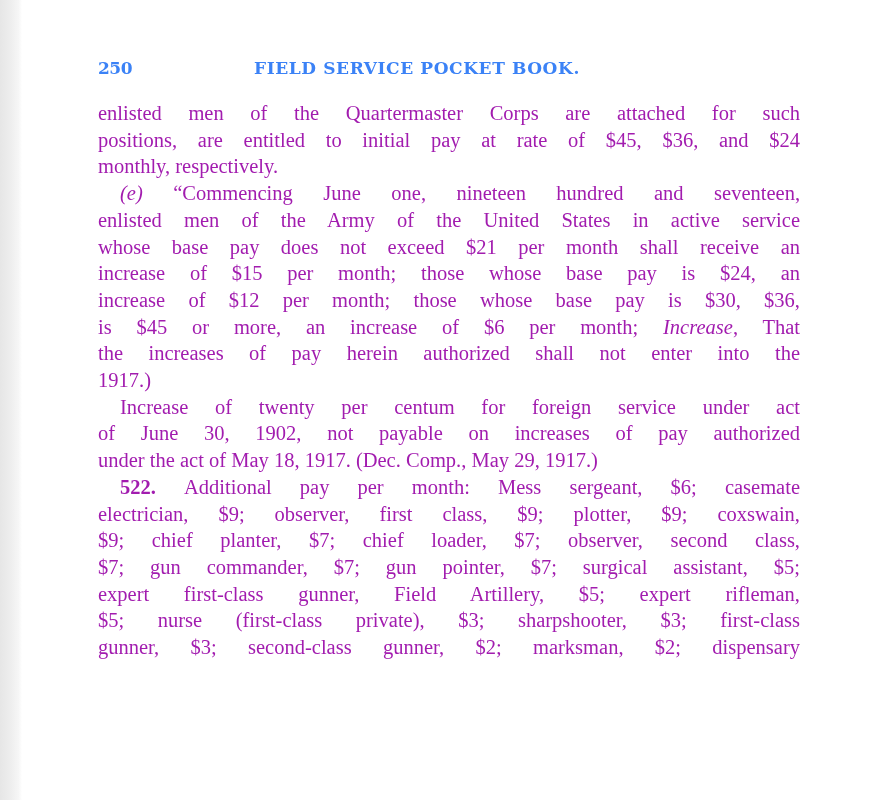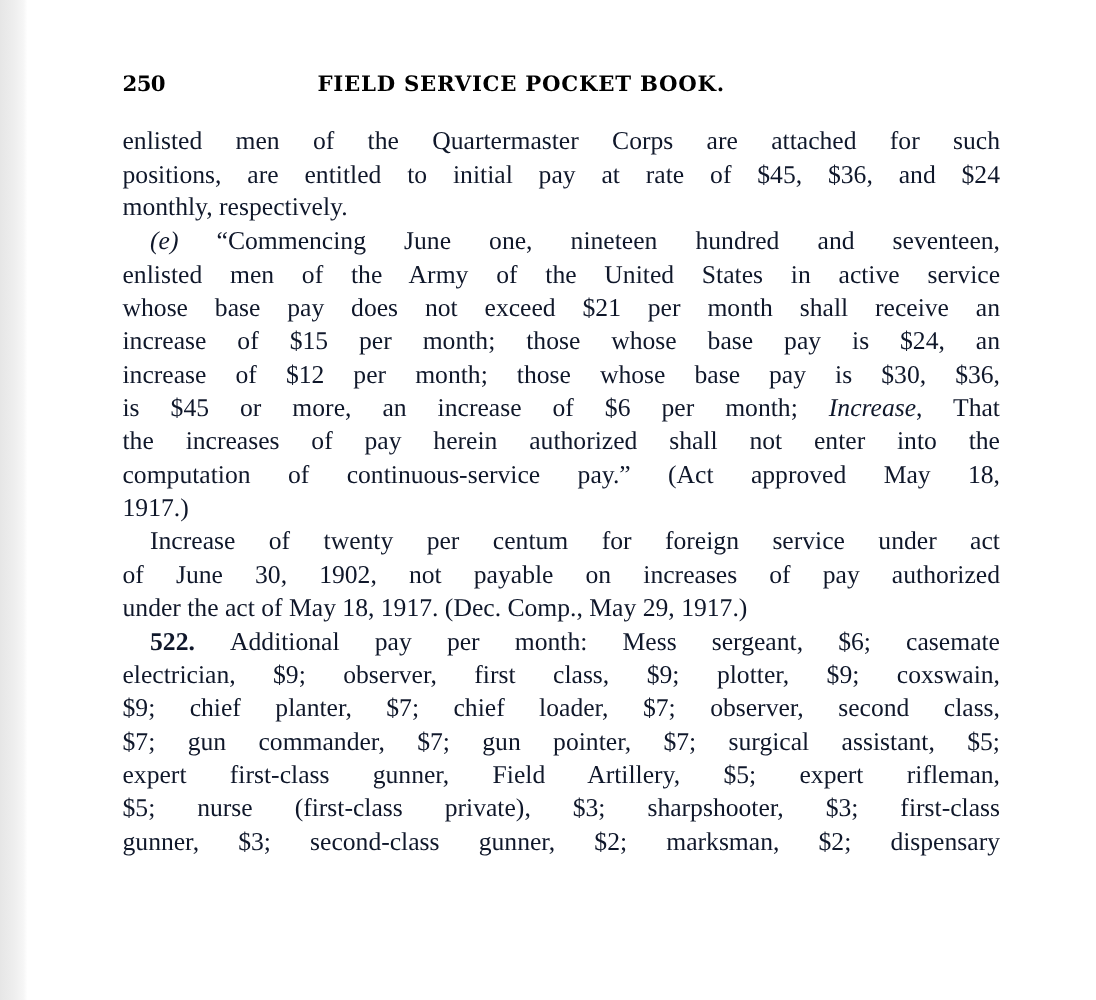--- a/index.html
+++ b/index.html
@@ -23,21 +23,21 @@
       background: linear-gradient(to right, #e6e6e6 0%, #eeeeee 50%, #f6f6f6 85%, #ffffff 100%);
     }
     .running-head {
       position: absolute;
       top: 58px;
       left: 98px;
       width: 702px;
       height: 26px;
       font-family: "DejaVu Serif", serif;
       font-weight: bold;
-      color: #000000;
+      color: #3b82f6;
     }
     .page-number {
       position: absolute;
       left: 0;
       top: 0;
       font-size: 17px;
       letter-spacing: -0.5px;
     }
     .book-title {
       position: absolute;
@@ -48,21 +48,21 @@
       text-align: right;
     }
     .text-block {
       position: absolute;
       left: 98px;
       top: 100px;
       width: 702px;
       font-family: "Liberation Serif", serif;
       font-size: 20.5px;
       line-height: 26.7px;
-      color: #0f172a;
+      color: #a21caf;
       text-align: justify;
     }
     .para {
       margin: 0;
       text-align: justify;
       text-align-last: left;
     }
     .para span.line {
       display: block;
       white-space: nowrap;
@@ -93,21 +93,20 @@
     </p>
 
     <p class="para">
       <span class="line" style="padding-left:22px;"><span class="ital">(e)</span>&nbsp;<span>“Commencing June one, nineteen hundred and seventeen,</span></span>
       <span class="line">enlisted men of the Army of the United States in active service</span>
       <span class="line">whose base pay does not exceed $21 per month shall receive an</span>
       <span class="line">increase of $15 per month; those whose base pay is $24, an</span>
       <span class="line">increase of $12 per month; those whose base pay is $30, $36,</span>
       <span class="line"><span>is $45 or more, an increase of $6 per month;</span> <span class="ital">Increase</span><span>, That</span></span>
       <span class="line">the increases of pay herein authorized shall not enter into the</span>
-      <span class="line">computation of continuous-service pay.”  (Act approved May 18,</span>
       <span class="line last">1917.)</span>
     </p>
 
     <p class="para">
       <span class="line" style="padding-left:22px;">Increase of twenty per centum for foreign service under act</span>
       <span class="line">of June 30, 1902, not payable on increases of pay authorized</span>
       <span class="line last">under the act of May 18, 1917.  (Dec. Comp., May 29, 1917.)</span>
     </p>
 
     <p class="para">

